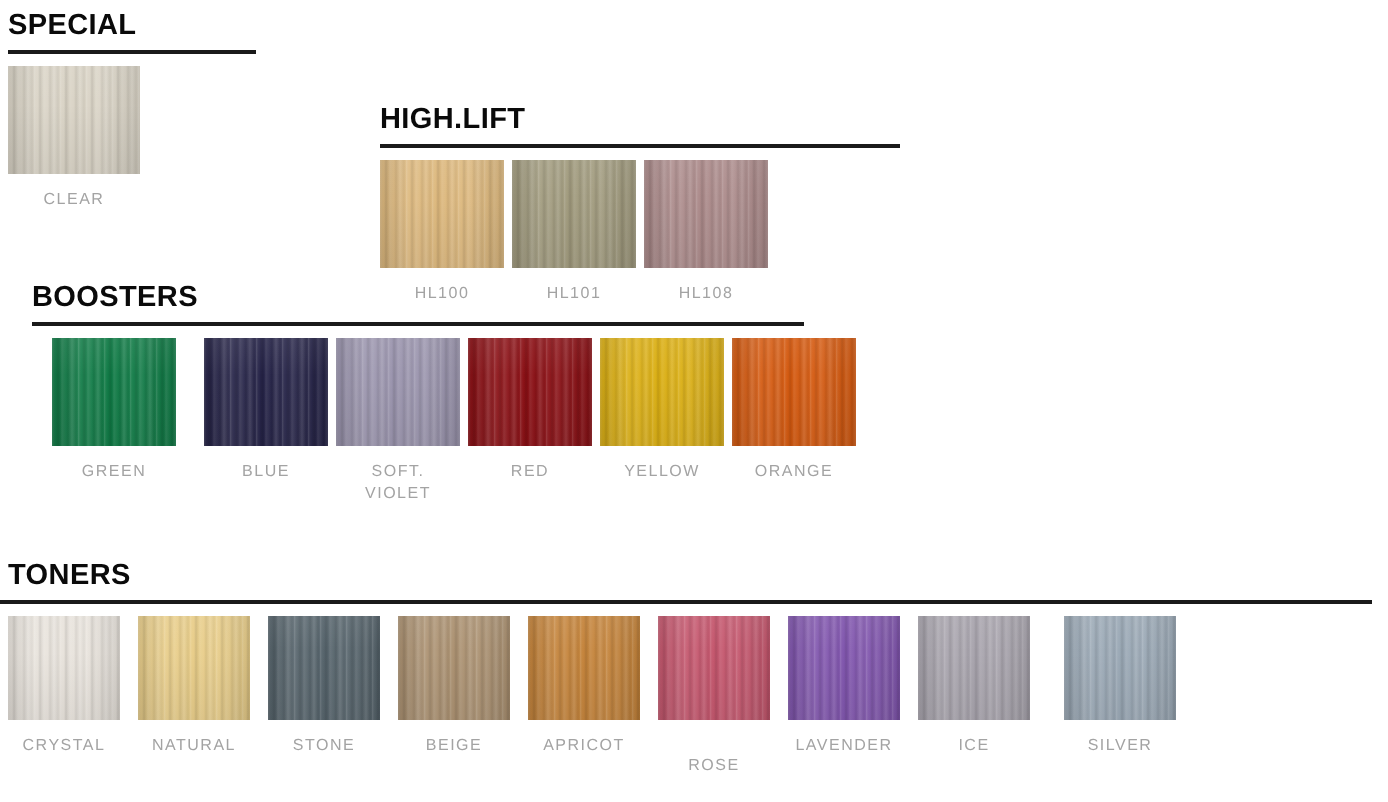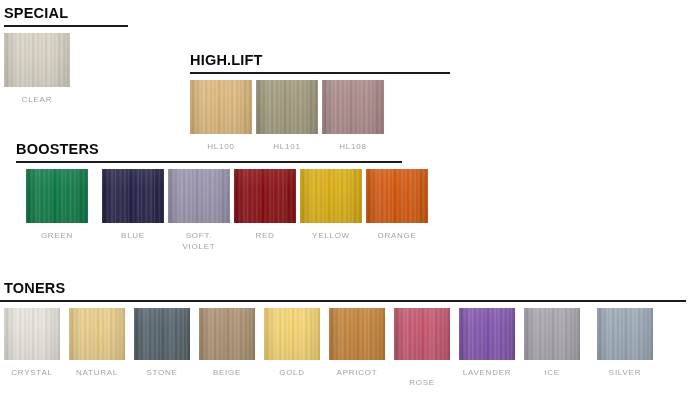--- a/index.html
+++ b/index.html
@@ -181,24 +181,20 @@
         </div>
         <div class="swatch-cell" style="width: 56px;">
           <div class="swatch" style="width: 56px; height: 52px; background: rgb(85, 99, 107);"></div>
           <div class="swatch-label">STONE</div>
         </div>
         <div class="swatch-cell" style="width: 56px;">
           <div class="swatch" style="width: 56px; height: 52px; background: rgb(171, 145, 113);"></div>
           <div class="swatch-label">BEIGE</div>
         </div>
         <div class="swatch-cell" style="width: 56px;">
-          <div class="swatch" style="width: 56px; height: 52px; background: rgb(245, 212, 114);"></div>
-          <div class="swatch-label">GOLD</div>
-        </div>
-        <div class="swatch-cell" style="width: 56px;">
           <div class="swatch" style="width: 56px; height: 52px; background: rgb(196, 131, 58);"></div>
           <div class="swatch-label">APRICOT</div>
         </div>
         <div class="swatch-cell" style="width: 56px; gap: 10px;">
           <div class="swatch" style="width: 56px; height: 52px; background: rgb(196, 86, 109);"></div>
           <div class="swatch-label">ROSE</div>
         </div>
         <div class="swatch-cell" style="width: 56px;">
           <div class="swatch" style="width: 56px; height: 52px; background: rgb(128, 85, 173);"></div>
           <div class="swatch-label">LAVENDER</div>

